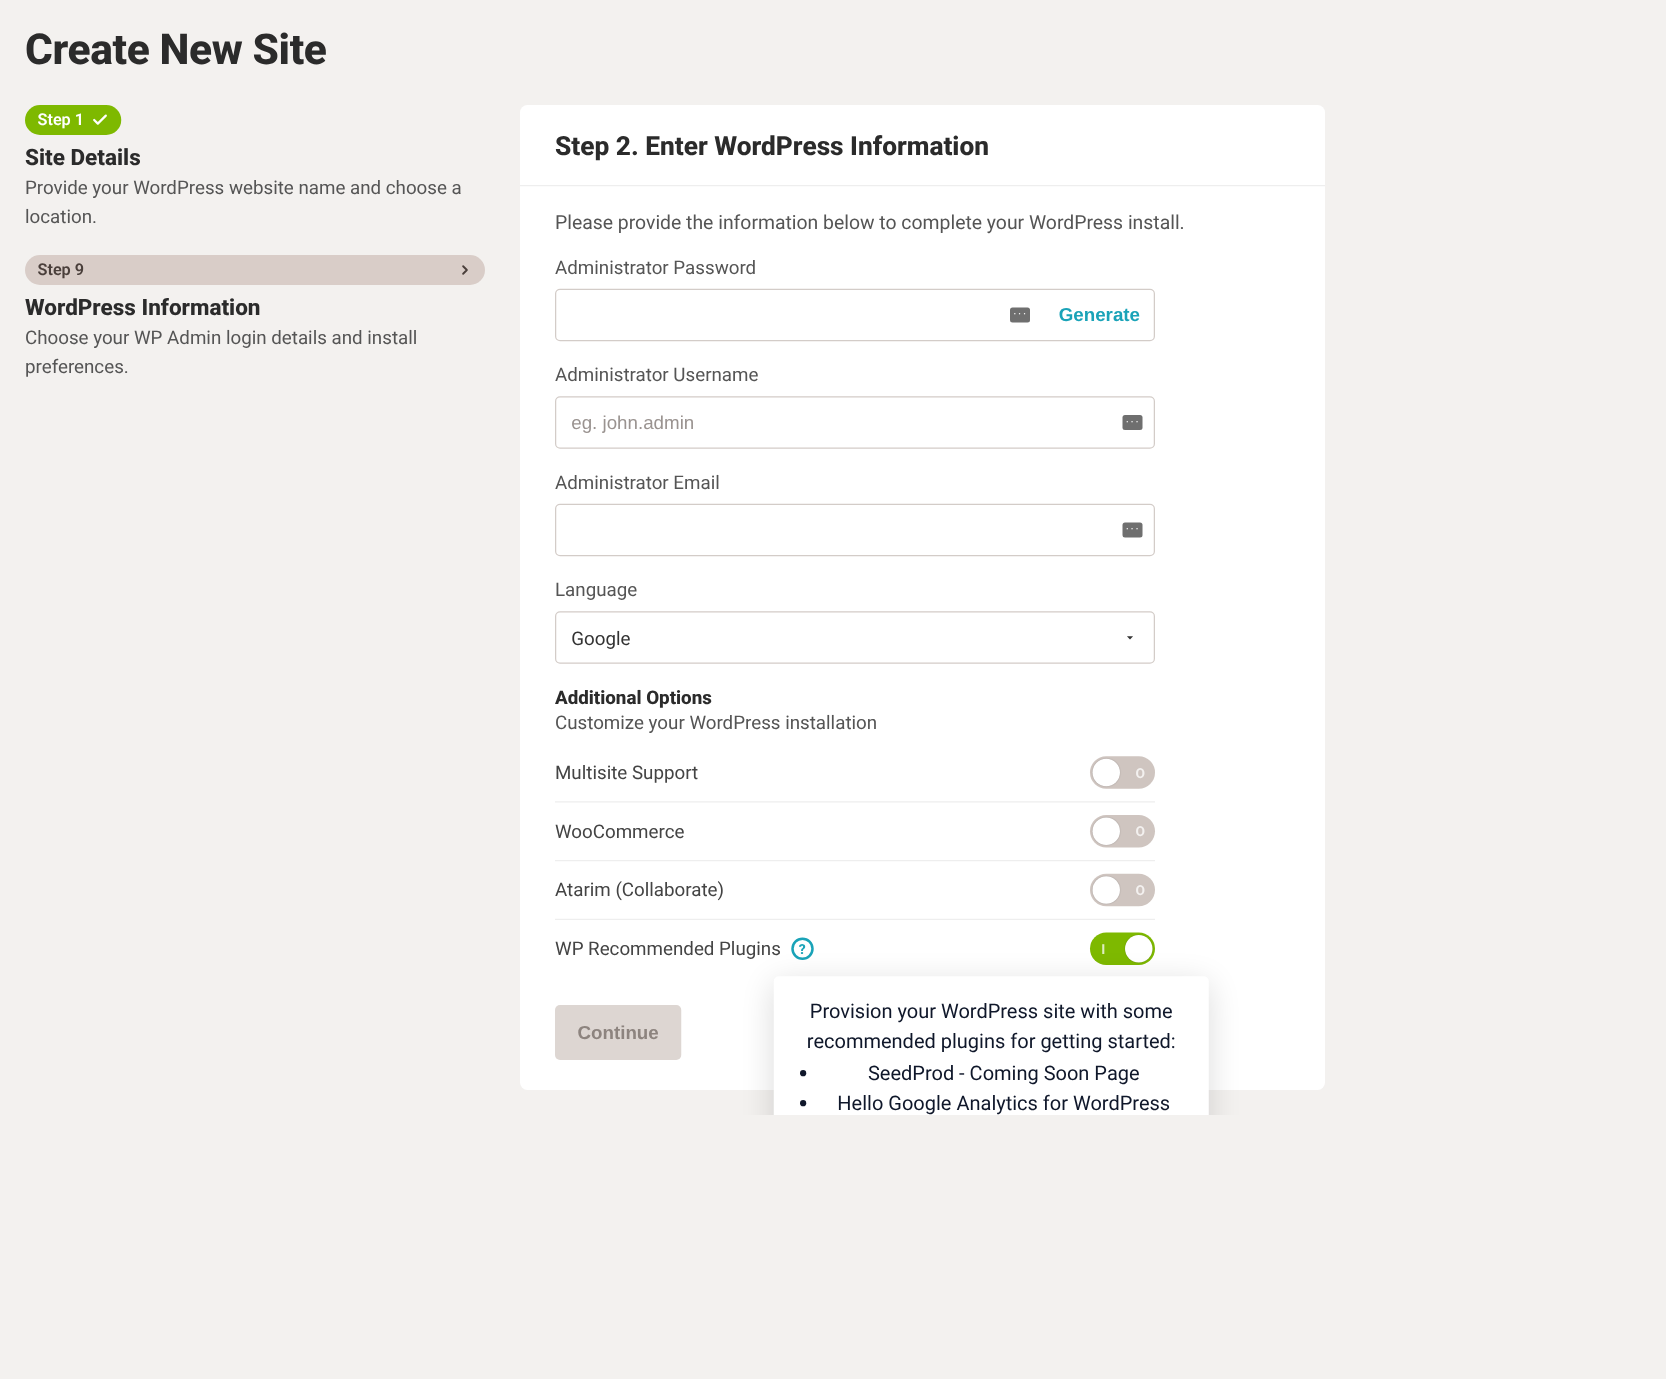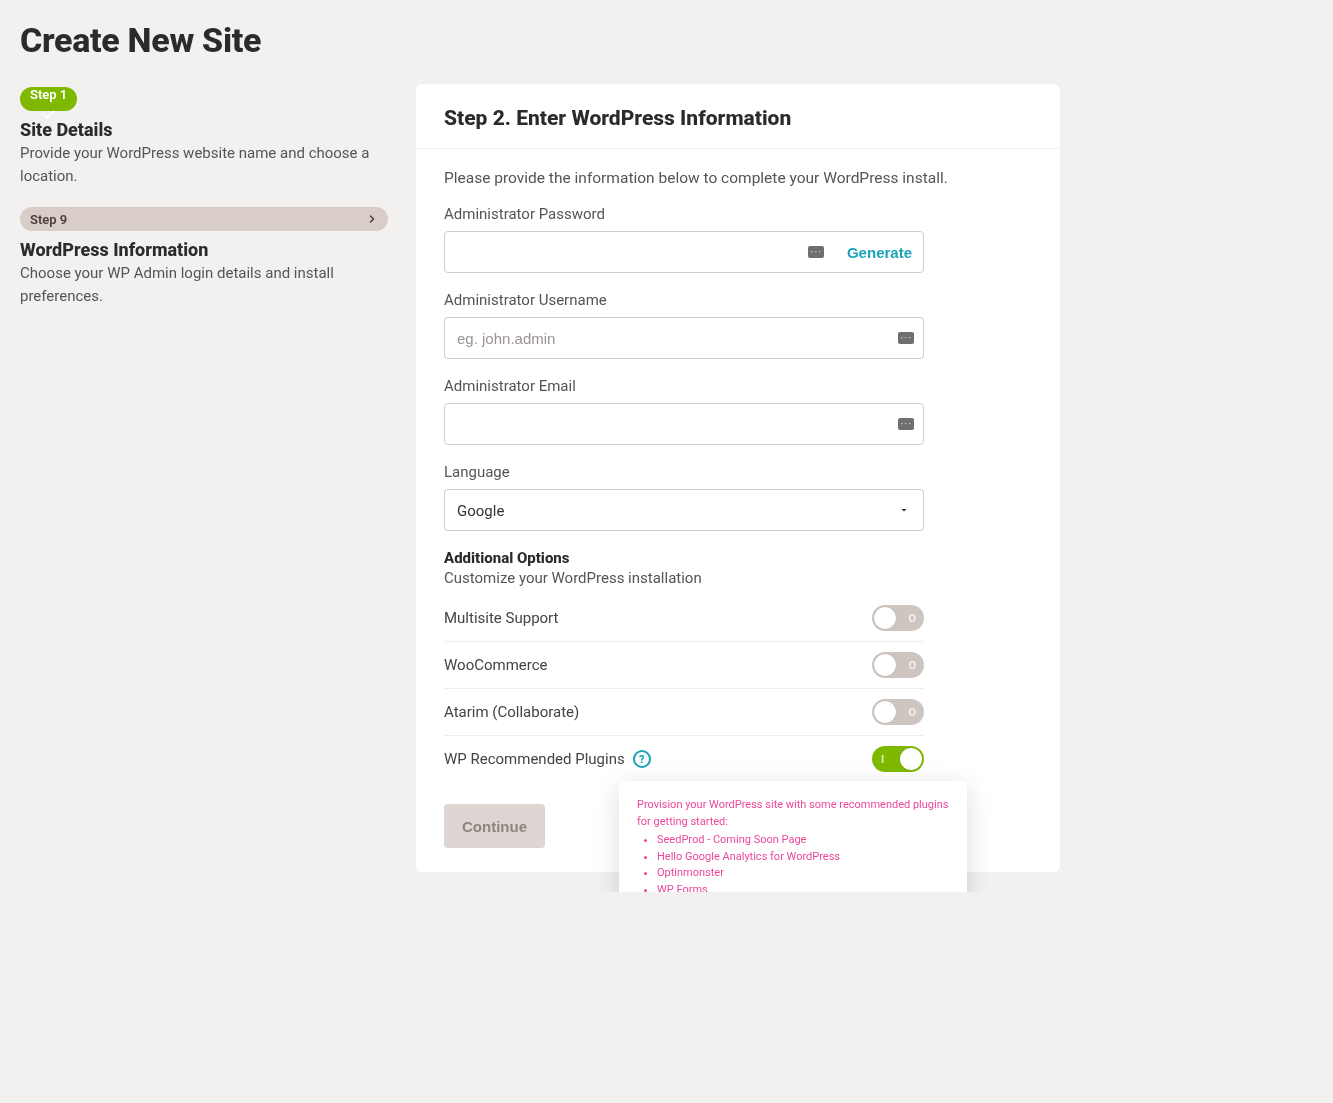--- a/index.html
+++ b/index.html
@@ -30,21 +30,21 @@
     display: inline-flex;
     align-items: center;
     height: 24px;
     padding: 0 10px;
     border-radius: 12px;
     font-size: 13px;
     font-weight: 600;
     color: #fff;
     gap: 6px;
   }
-  .step-chip.green { background: #7eb900; flex-direction: column; }
+  .step-chip.green { background: #7eb900; }
   .step-chip.beige {
     background: #d9cdc8;
     color: #4a3f3b;
     width: 368px;
     justify-content: space-between;
     font-weight: 600;
   }
   .check-icon svg { width: 14px; height: 14px; display: block; }
   .chevron-icon svg { width: 12px; height: 12px; display: block; }
   .step-block { margin-bottom: 20px; }
@@ -236,23 +236,24 @@
 
   .tooltip {
     position: absolute;
     left: 203px;
     top: 697px;
     width: 348px;
     background: #fff;
     border-radius: 4px;
     box-shadow: 0 6px 26px rgba(0,0,0,0.14);
     padding: 16px 18px;
-    font-size: 11px;
-    color: #ec4899;
+    font-size: 16px;
+    color: #0f172a;
     line-height: 1.5;
+    text-align: center;
   }
   .tooltip ul { list-style: disc; padding-left: 20px; margin-top: 2px; }
   .tooltip li { margin: 0; }
 </style>
 </head>
 <body>
 
 <h1 class="page-title">Create New Site</h1>
 
 <div class="layout">

